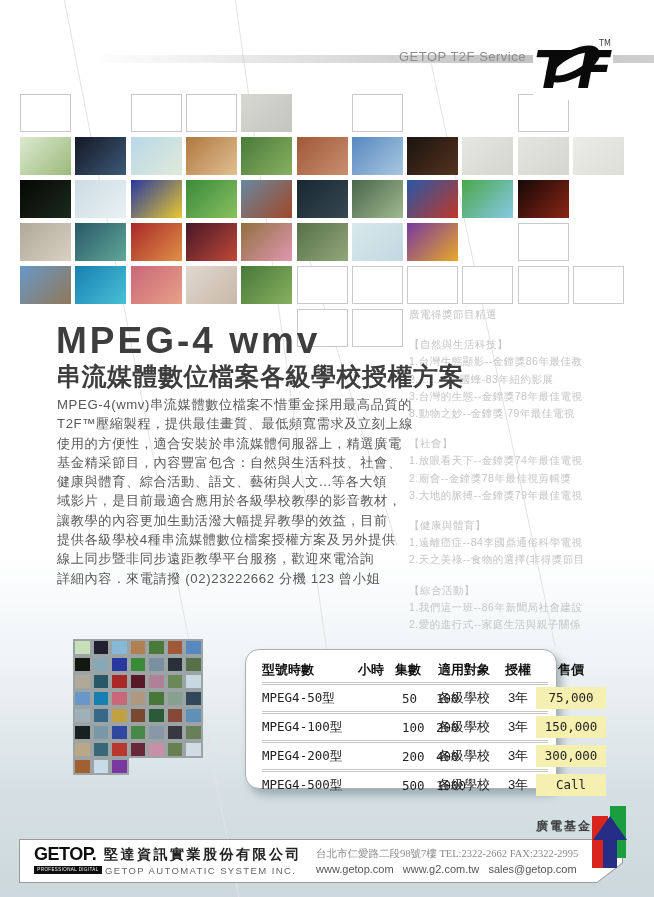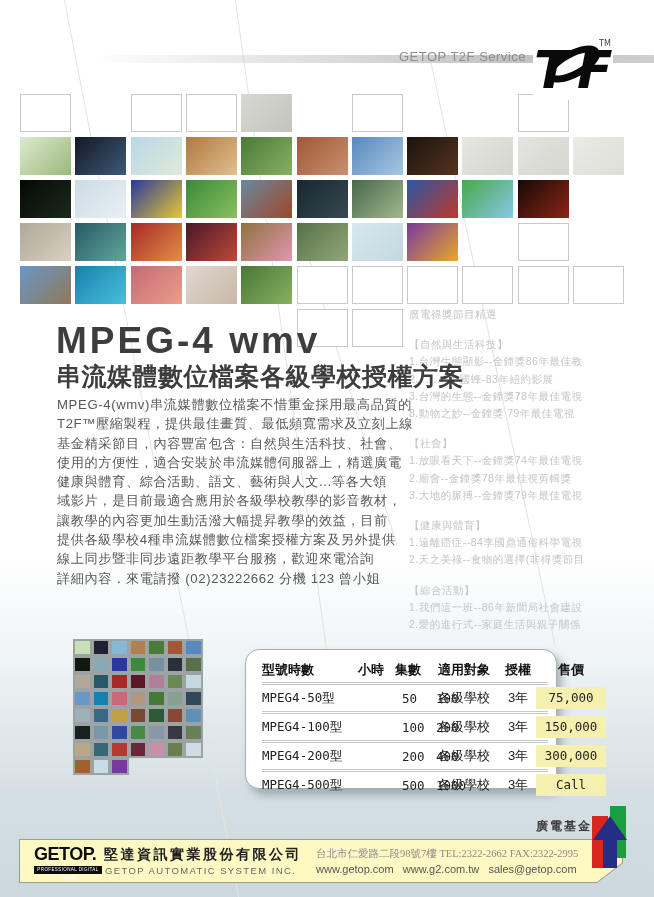--- a/index.html
+++ b/index.html
@@ -52,21 +52,21 @@
   .trow .c-price{background:#f6f0b0;}
   .thead .tcell{font-family:"Liberation Sans","DejaVu Sans",sans-serif;}
 
   
   #fund-label{position:absolute;left:536px;top:818px;font-size:12px;font-weight:bold;color:#3a3a3a;letter-spacing:2px;z-index:4;}
   #fund-logo{position:absolute;left:588px;top:798px;z-index:4;}
 
   
   #footer{position:absolute;left:19px;top:839px;width:604px;height:44px;z-index:3;background:#9a9a9a;
     clip-path:polygon(0 0,100% 0,100% 55%,calc(100% - 26px) 100%,0 100%);}
-  #footer .inner{position:absolute;left:1px;top:1px;right:1px;bottom:1px;background:#fef9c3;
+  #footer .inner{position:absolute;left:1px;top:1px;right:1px;bottom:1px;background:#ffffff;
     clip-path:polygon(0 0,100% 0,100% 54%,calc(100% - 25px) 100%,0 100%);}
   .brand{position:absolute;left:14px;top:4px;}
   .brand-word{font-weight:bold;font-size:18px;color:#0d0d0d;letter-spacing:-.5px;transform:scaleY(1.05);}
   .brand-bar{margin-top:1px;width:68px;height:8px;background:#0d0d0d;color:#fff;font-size:4.5px;
     text-align:center;line-height:8px;letter-spacing:.4px;}
   .co-zh{position:absolute;left:84px;top:6px;font-size:14px;font-weight:bold;color:#222;letter-spacing:2.5px;}
   .co-en{position:absolute;left:85px;top:25px;font-size:9.5px;color:#666;letter-spacing:1.4px;}
   .addr{position:absolute;left:296px;top:7px;font-size:10.5px;color:#8a8a8a;white-space:pre;font-family:Liberation Serif, serif;}
   .webs{position:absolute;left:296px;top:23px;font-size:11px;color:#555;white-space:pre;}
 </style>
@@ -163,22 +163,22 @@
     </div>
 
   <div id="title">
     <div class="t1">MPEG-4 wmv</div>
     <div class="t2">串流媒體數位檔案各級學校授權方案</div>
   </div>
 
   <div id="body">
       <div>MPEG-4(wmv)串流媒體數位檔案不惜重金採用最高品質的</div>
       <div>T2F™壓縮製程，提供最佳畫質、最低頻寬需求及立刻上線</div>
+      <div>使用的方便性，適合安裝於串流媒體伺服器上，精選廣電</div>
       <div>基金精采節目，內容豐富包含：自然與生活科技、社會、</div>
-      <div>使用的方便性，適合安裝於串流媒體伺服器上，精選廣電</div>
       <div>健康與體育、綜合活動、語文、藝術與人文...等各大領</div>
       <div>域影片，是目前最適合應用於各級學校教學的影音教材，</div>
       <div>讓教學的內容更加生動活潑大幅提昇教學的效益，目前</div>
       <div>提供各級學校4種串流媒體數位檔案授權方案及另外提供</div>
       <div>線上同步暨非同步遠距教學平台服務，歡迎來電洽詢</div>
       <div>詳細內容．來電請撥 (02)23222662 分機 123 曾小姐</div>
     </div>
 
   <div id="montage">
       <div class="mtile" style="background: rgb(200, 224, 184);"></div>

